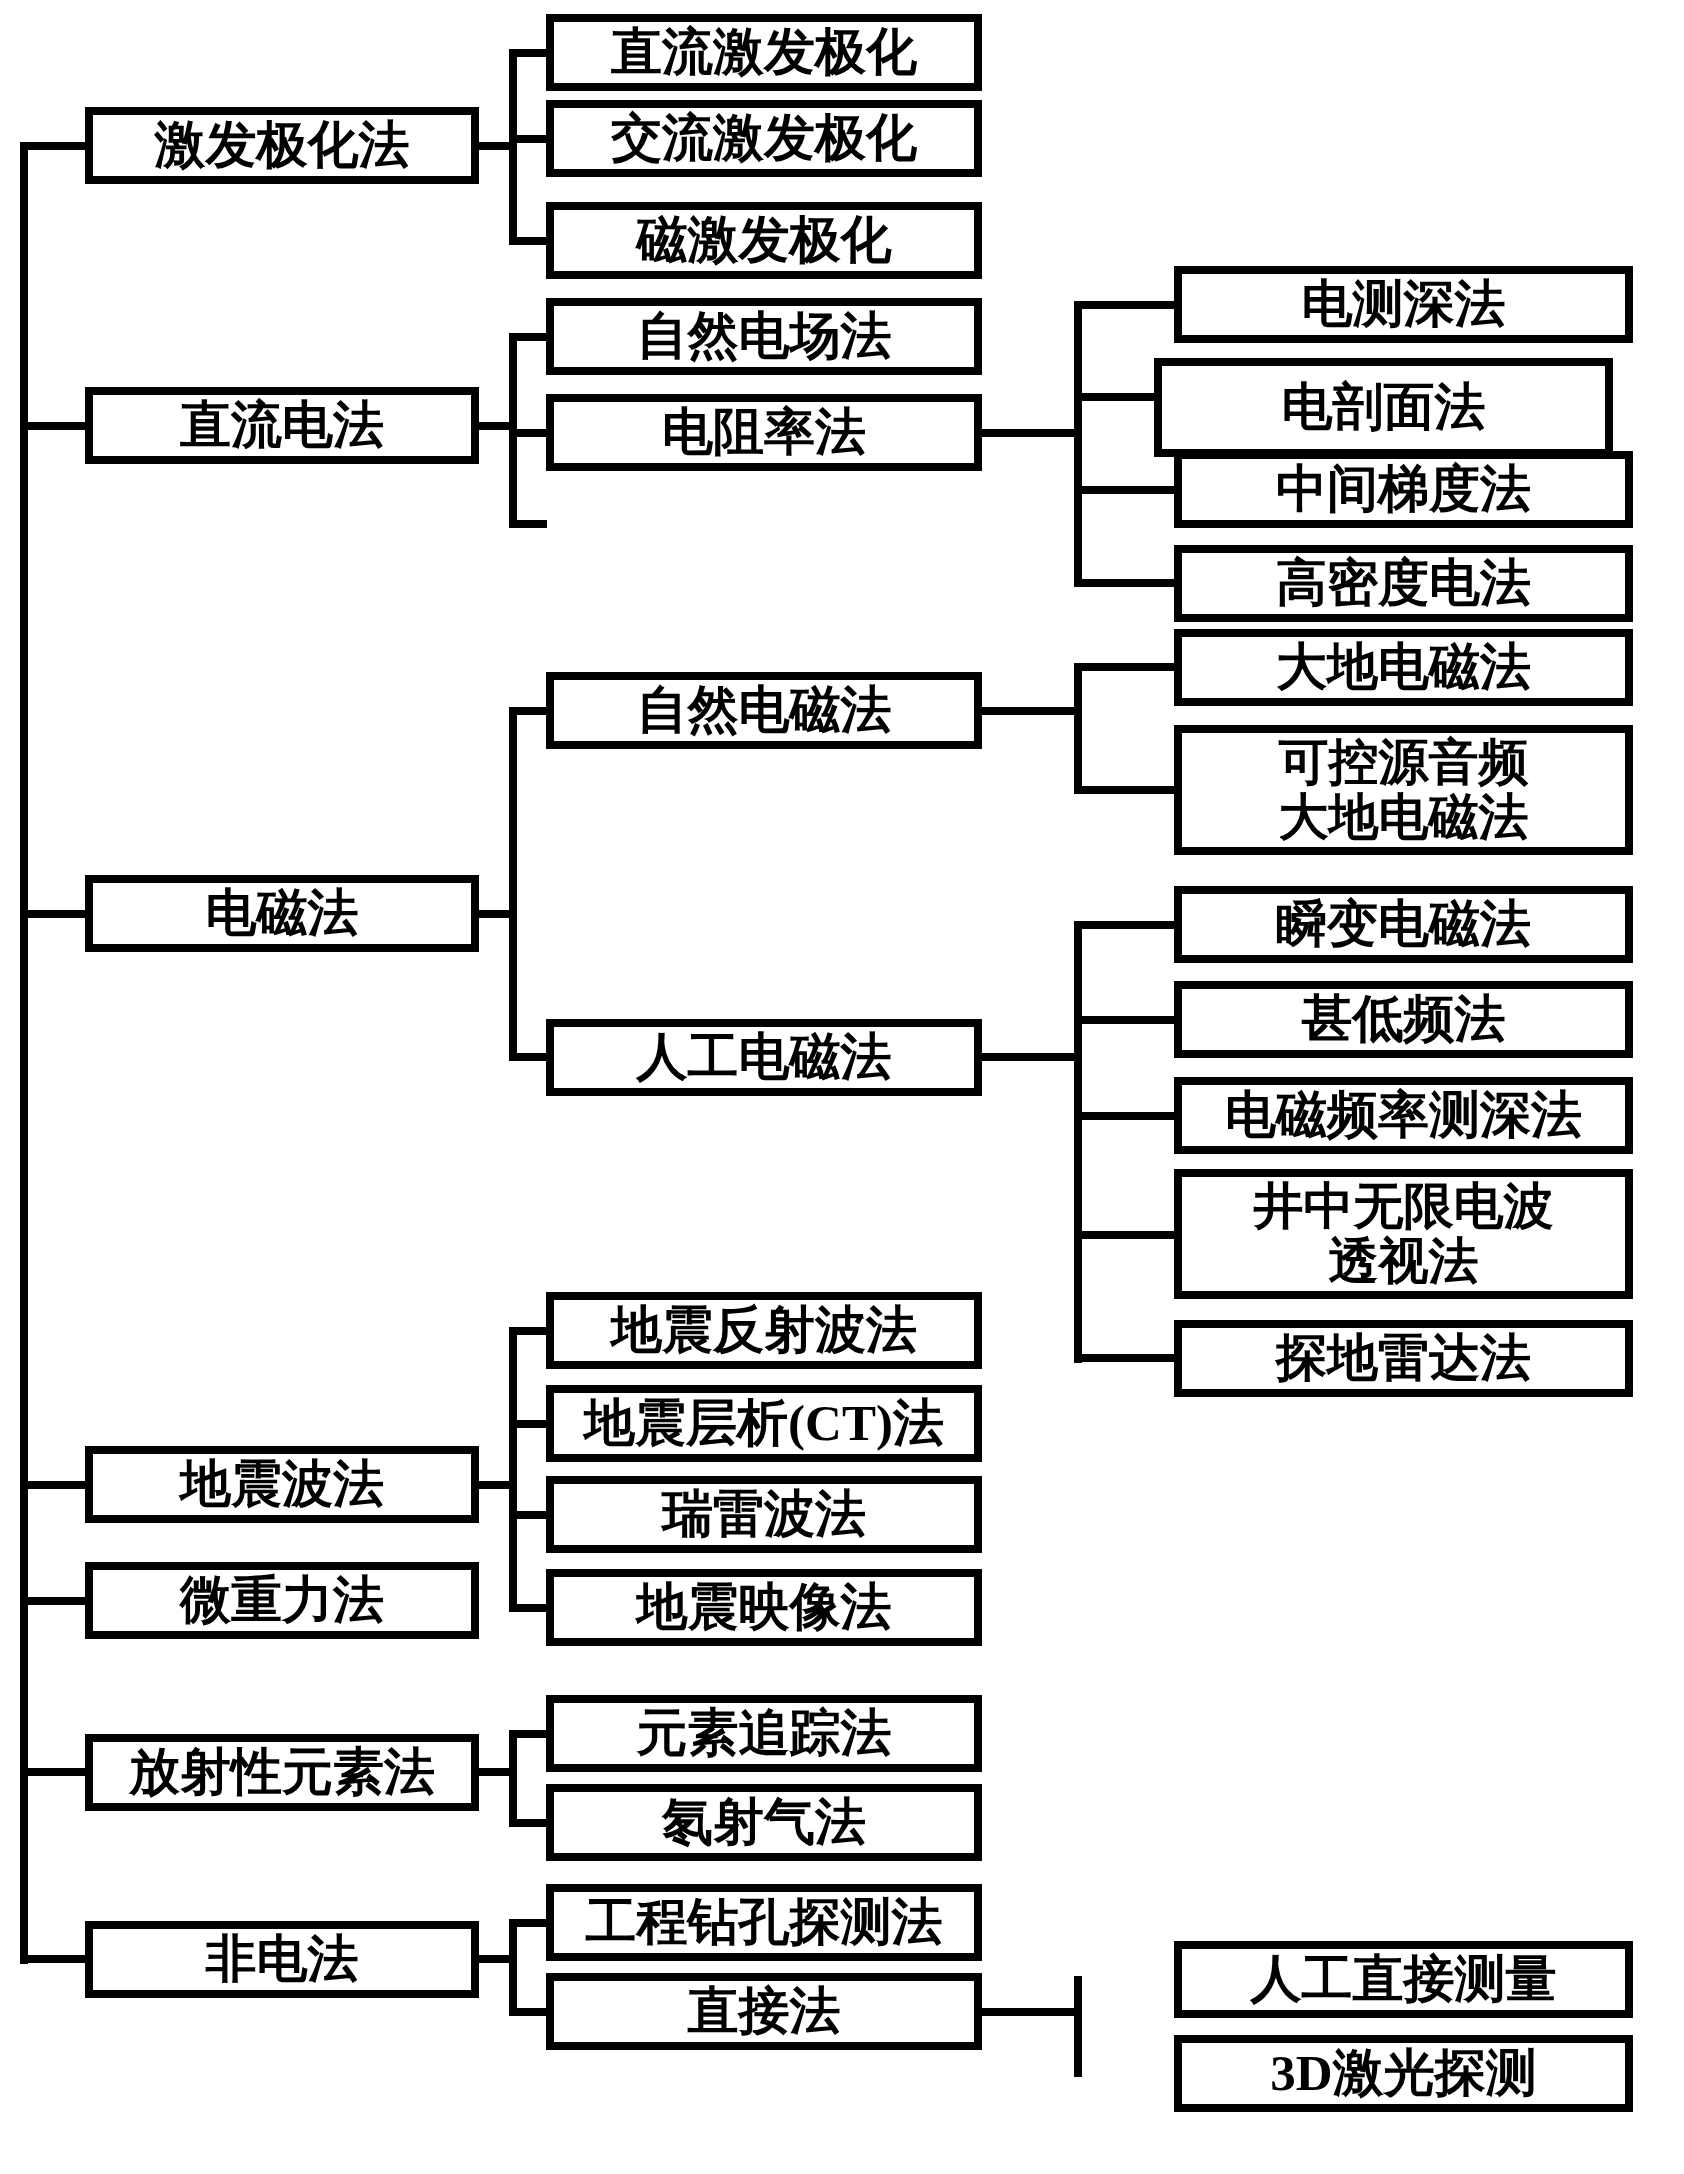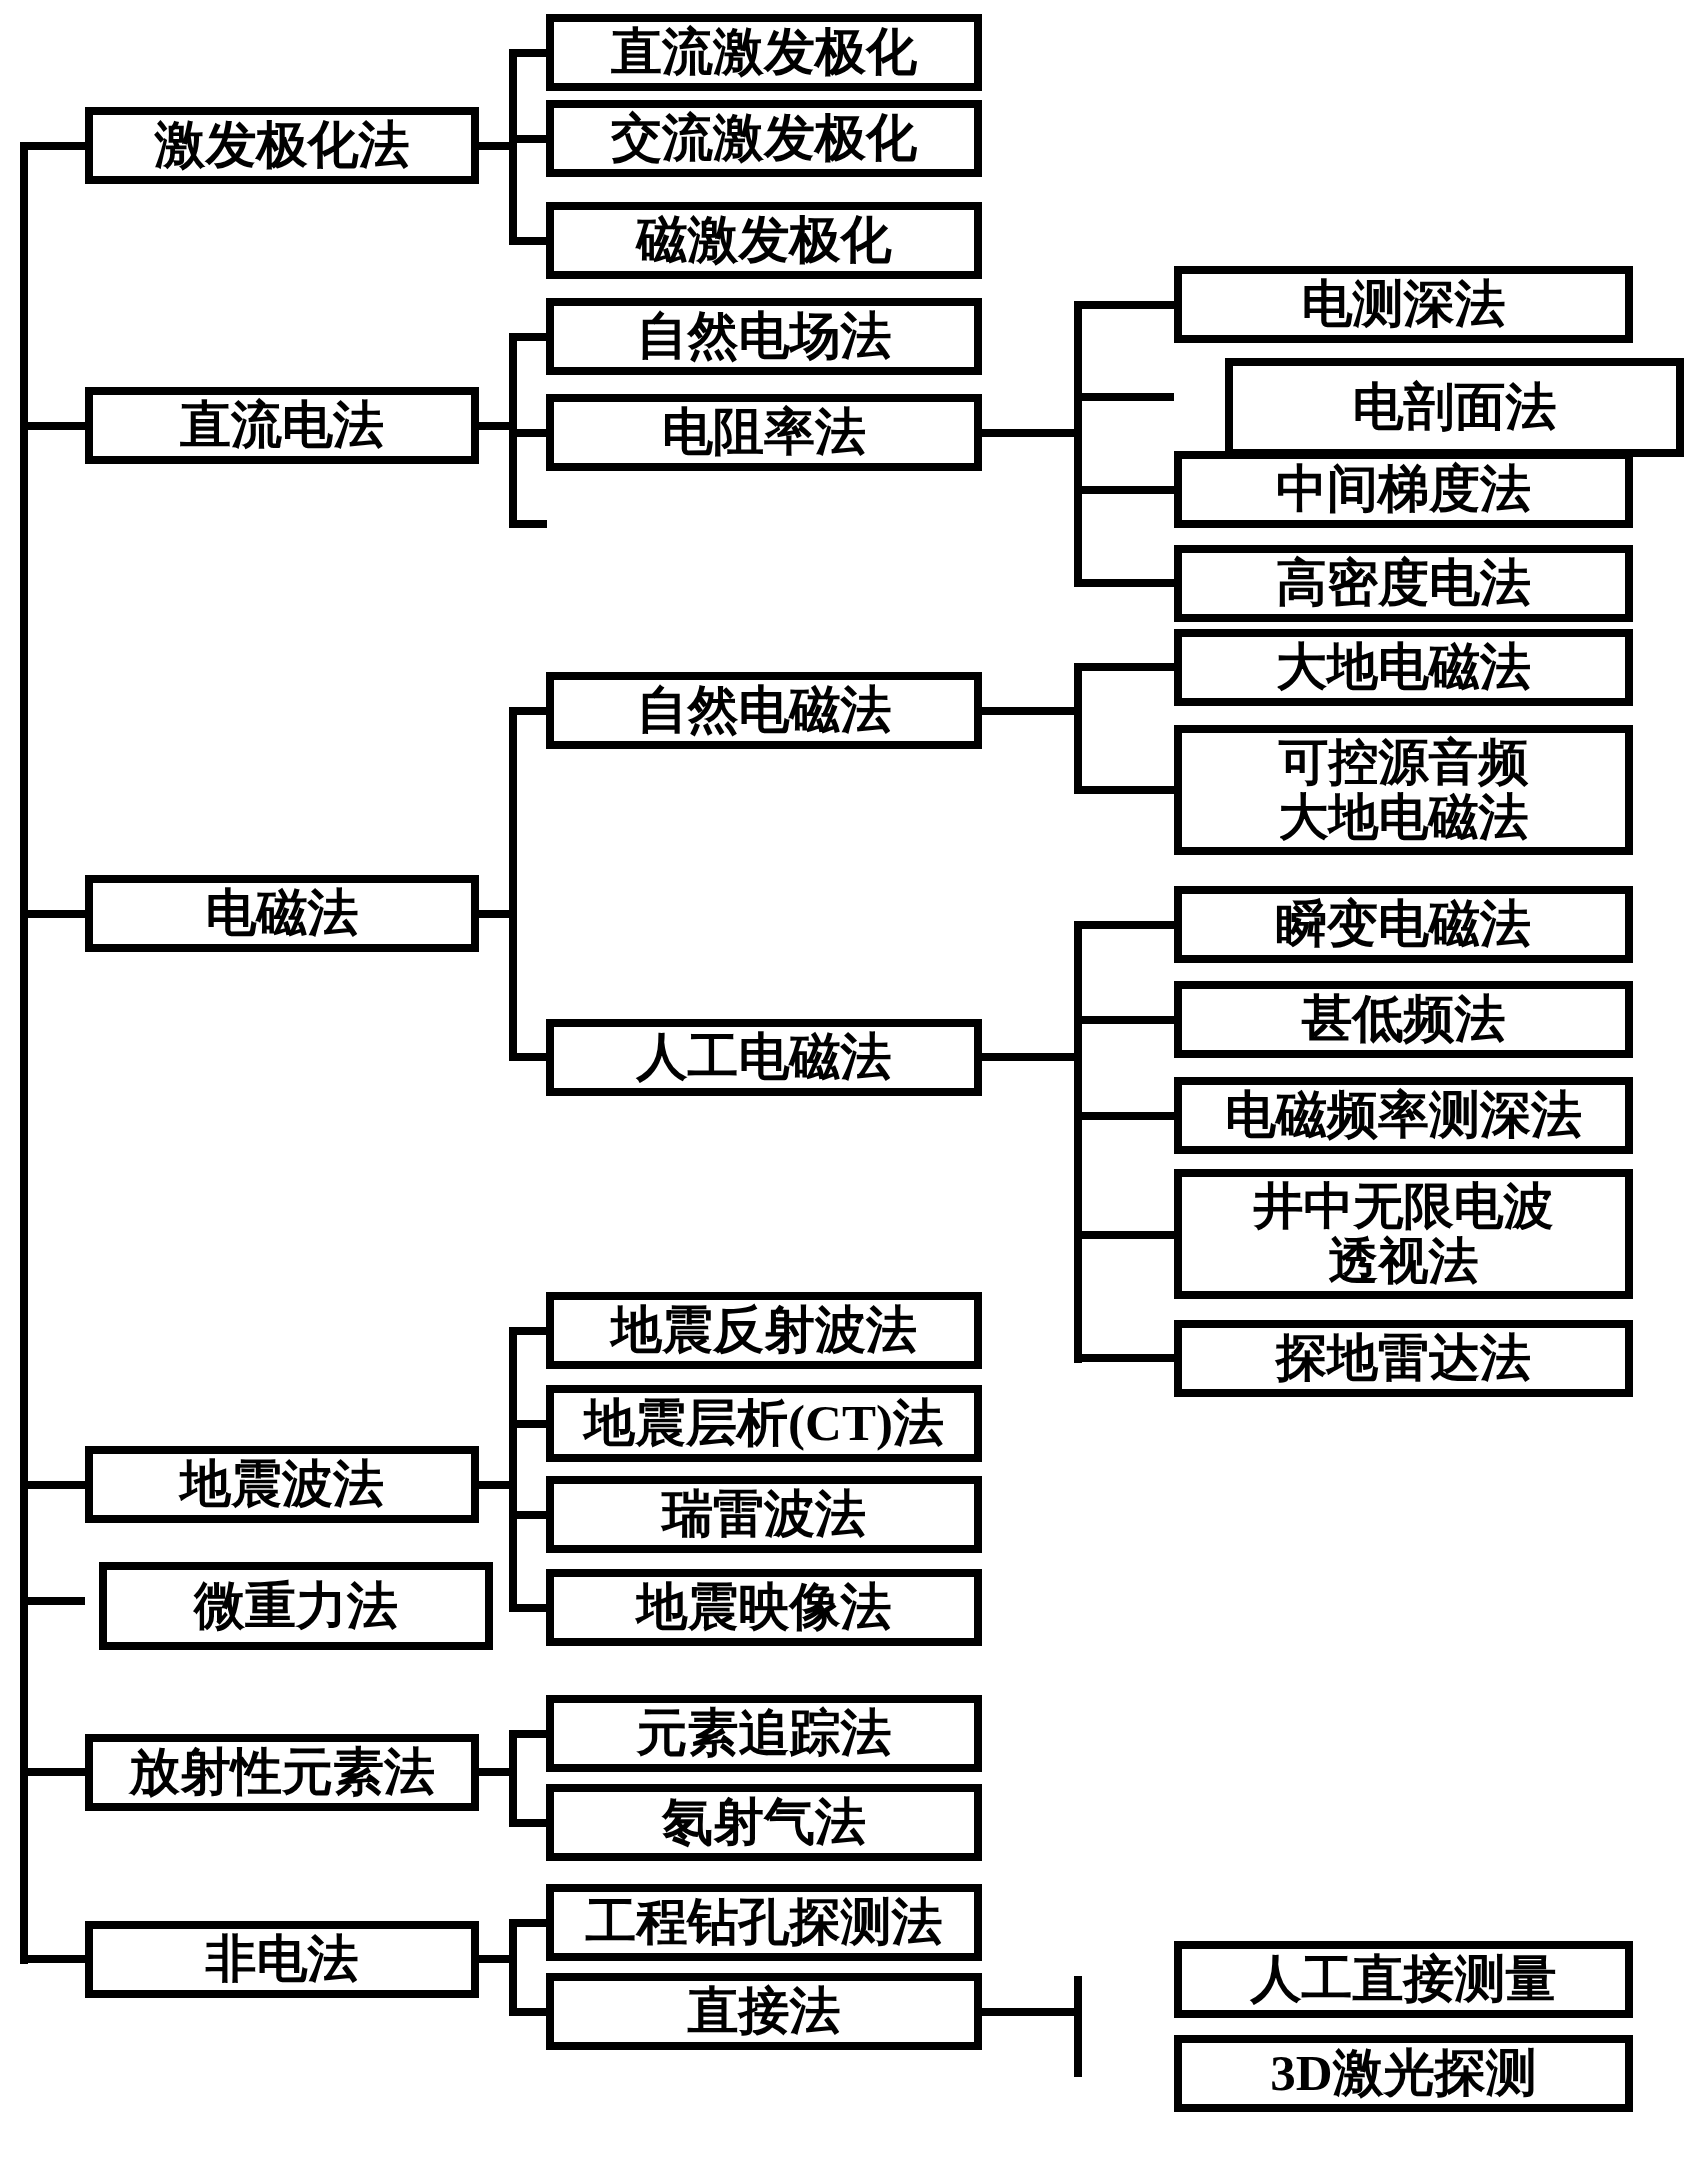--- a/index.html
+++ b/index.html
@@ -106,21 +106,21 @@
     </div>
   <div class="node" style="left:85px;top:387px;width:394px;height:77px">
       <span>直流电法</span>
     </div>
   <div class="node" style="left:85px;top:1446px;width:394px;height:77px">
       <span>地震波法</span>
     </div>
   <div class="node" style="left:85px;top:875px;width:394px;height:77px">
       <span>电磁法</span>
     </div>
-  <div class="node" style="left:99px;top:1562px;width:394px;height:88px">
+  <div class="node" style="left:85px;top:1562px;width:394px;height:77px">
       <span>微重力法</span>
     </div>
   <div class="node" style="left:85px;top:1734px;width:394px;height:77px">
       <span>放射性元素法</span>
     </div>
   <div class="node" style="left:85px;top:1921px;width:394px;height:77px">
       <span>非电法</span>
     </div>
 
   <div class="node" style="left:546px;top:14px;width:436px;height:77px">
@@ -165,21 +165,21 @@
   <div class="node" style="left:546px;top:1884px;width:436px;height:77px">
       <span>工程钻孔探测法</span>
     </div>
   <div class="node" style="left:546px;top:1973px;width:436px;height:77px">
       <span>直接法</span>
     </div>
 
   <div class="node" style="left:1174px;top:266px;width:459px;height:77px">
       <span>电测深法</span>
     </div>
-  <div class="node" style="left:1225px;top:358px;width:459px;height:99px">
+  <div class="node" style="left:1154px;top:358px;width:459px;height:99px">
       <span>电剖面法</span>
     </div>
   <div class="node" style="left:1174px;top:451px;width:459px;height:77px">
       <span>中间梯度法</span>
     </div>
   <div class="node" style="left:1174px;top:545px;width:459px;height:77px">
       <span>高密度电法</span>
     </div>
   <div class="node" style="left:1174px;top:629px;width:459px;height:77px">
       <span>大地电磁法</span>

